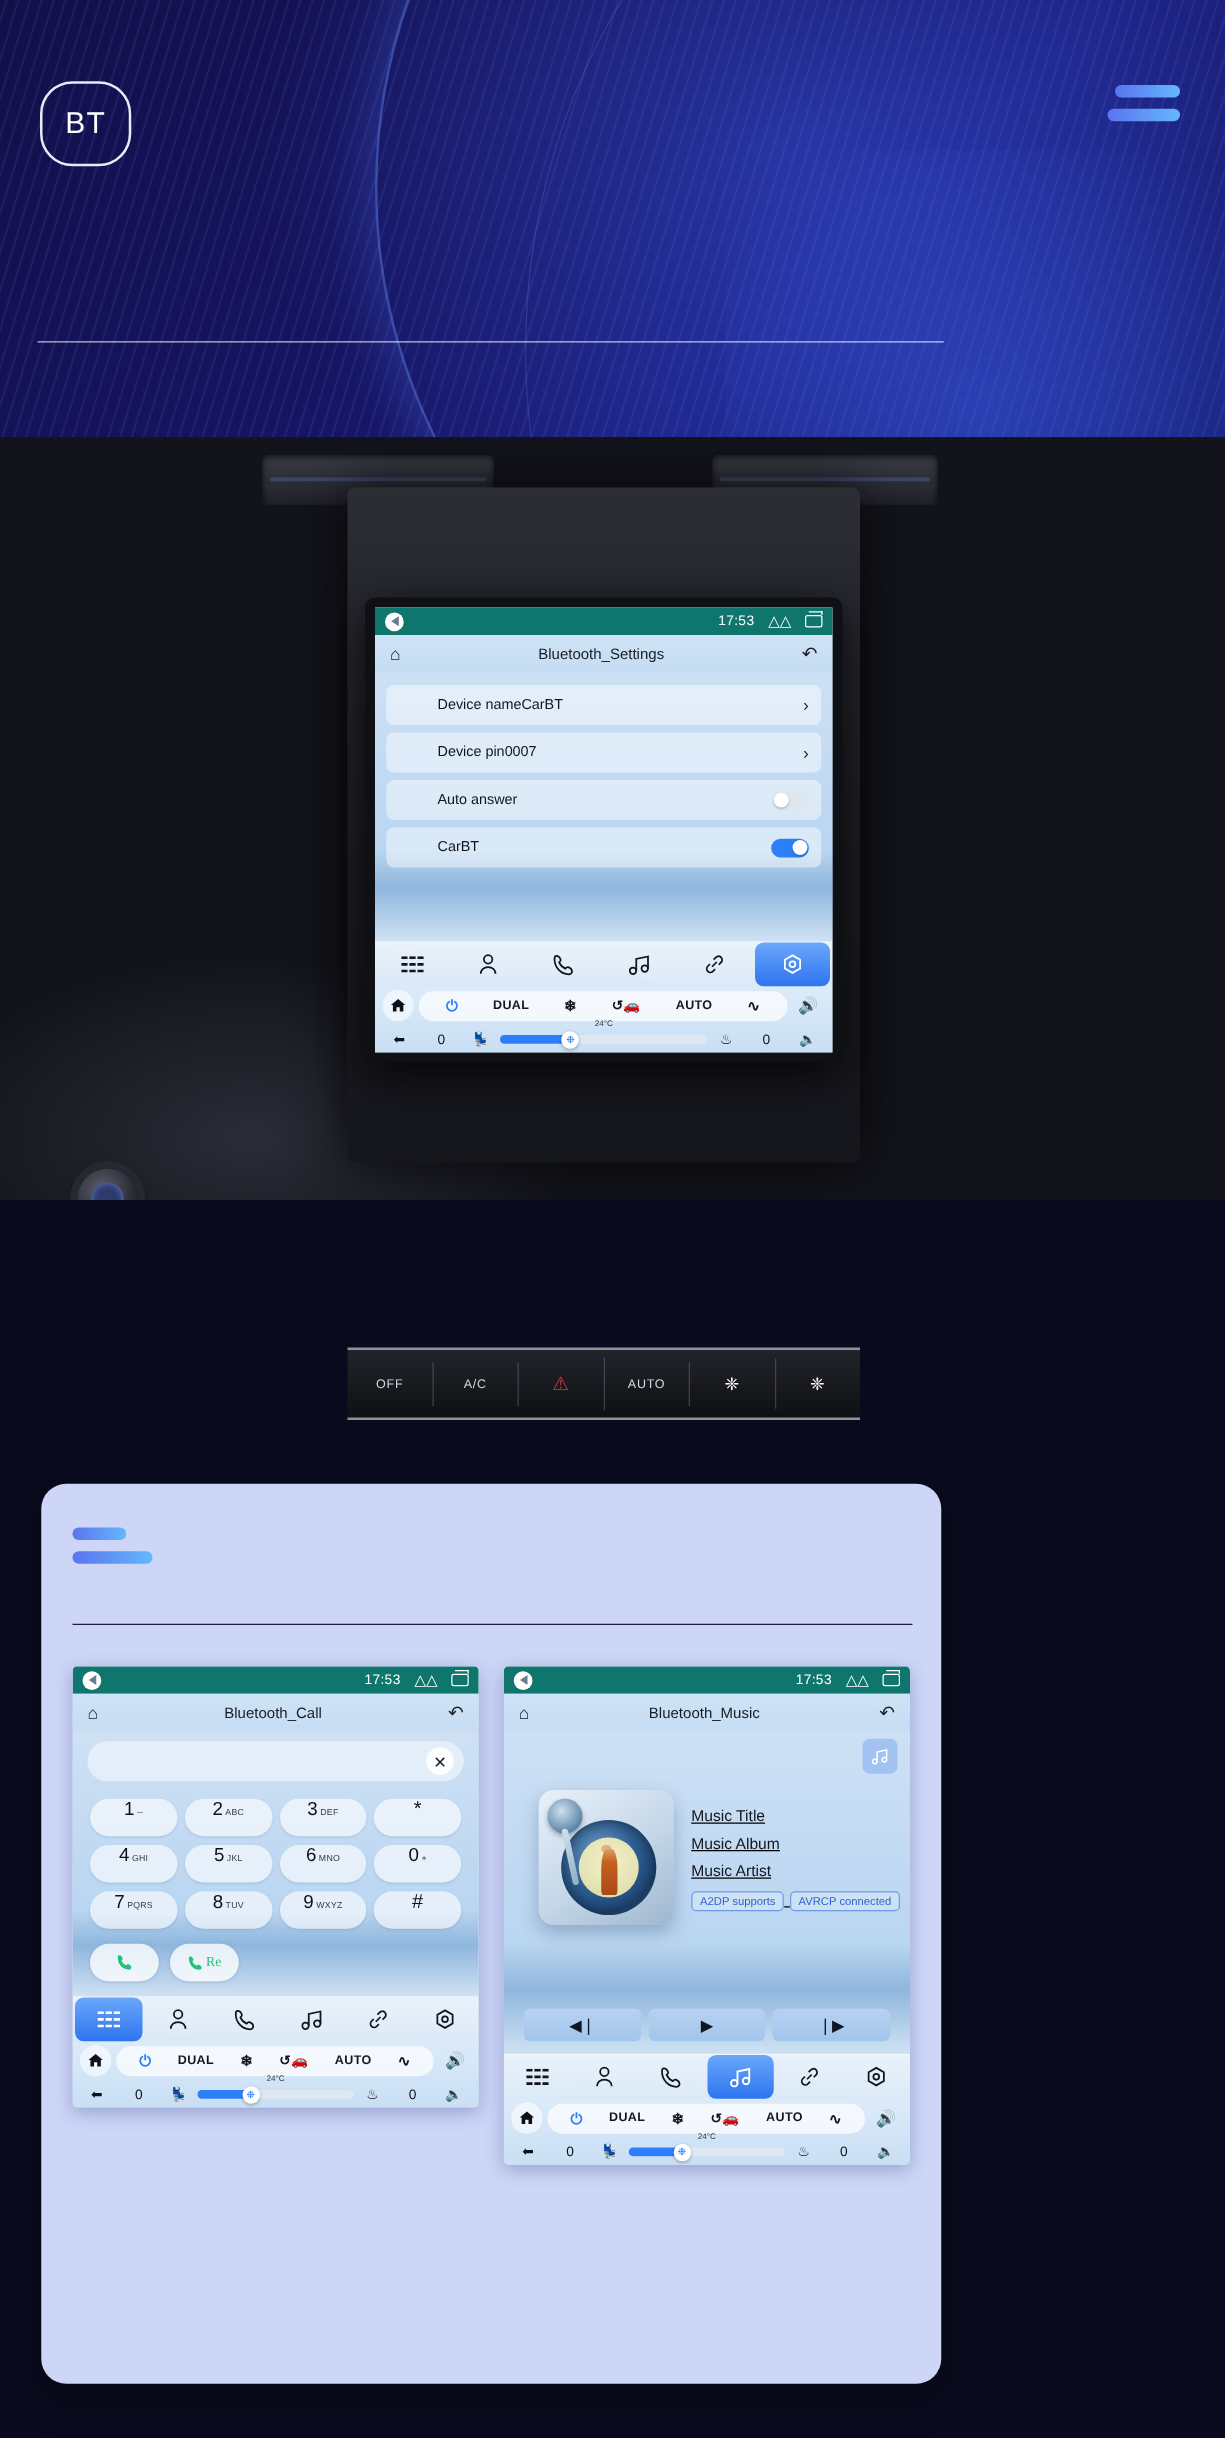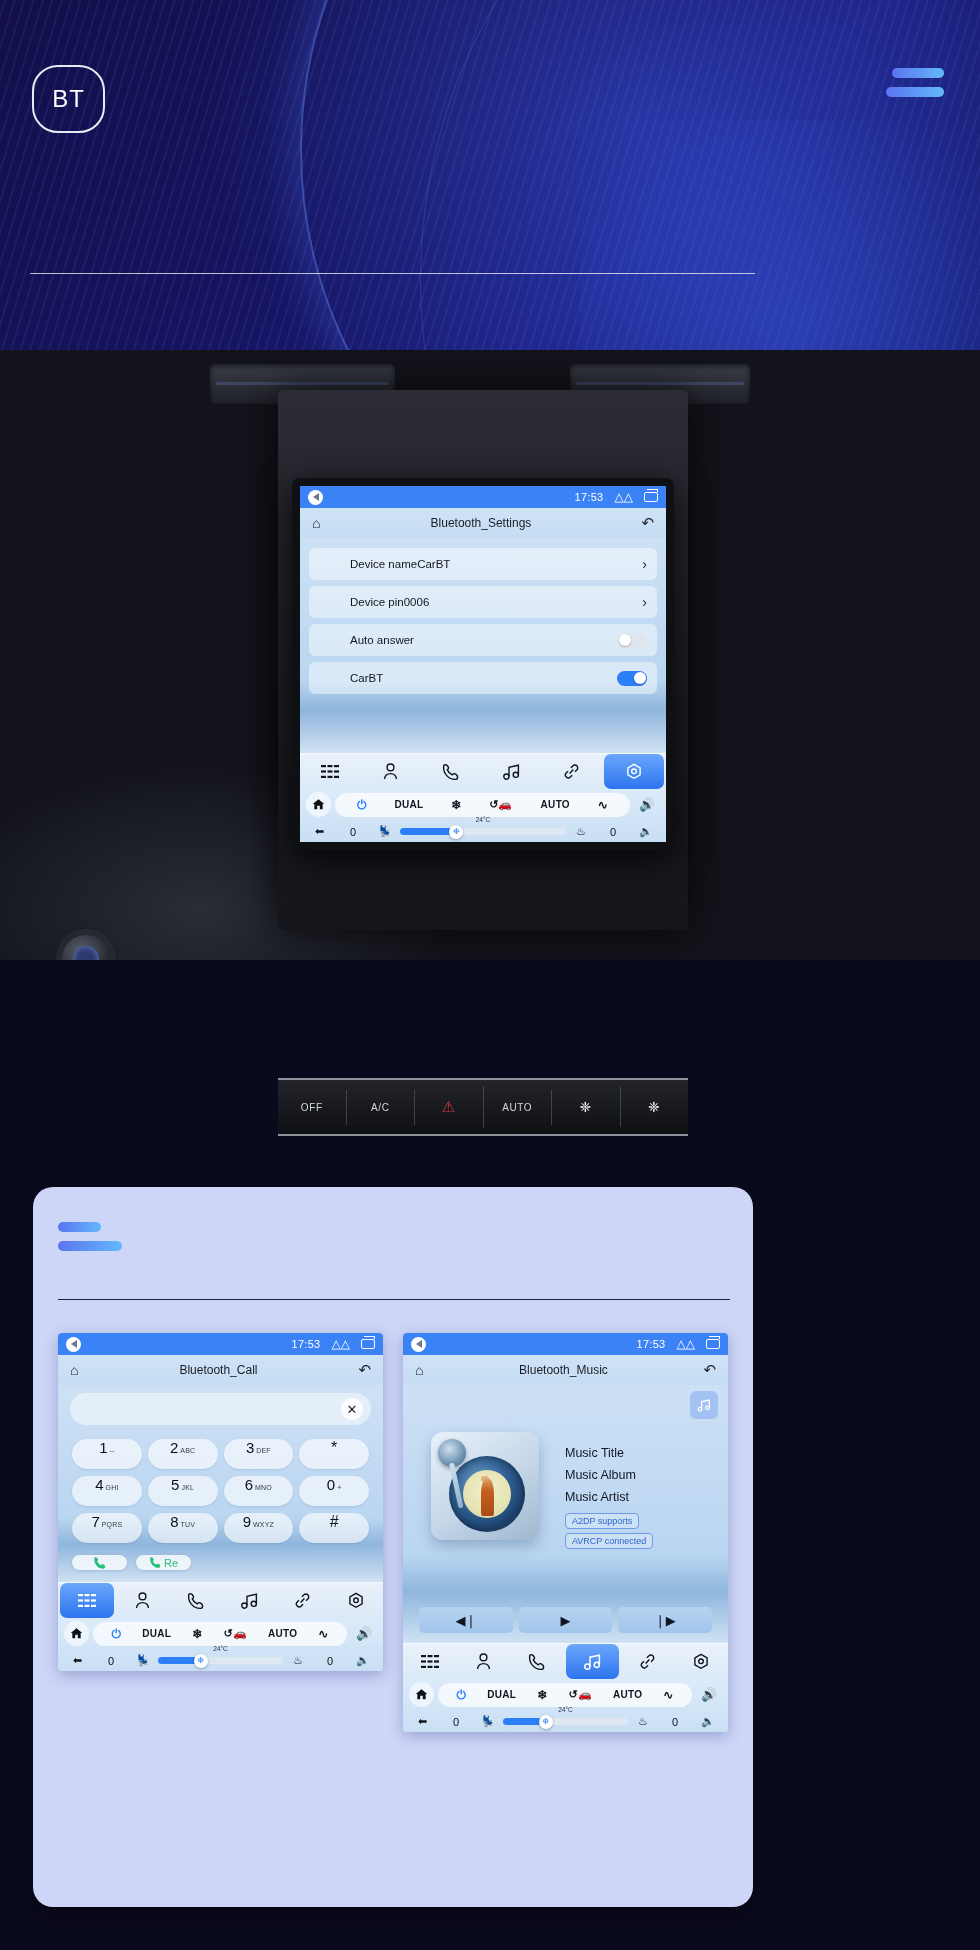--- a/index.html
+++ b/index.html
@@ -124,21 +124,21 @@
     position:absolute; left: 62px; top: 585px; width: 48px; height: 48px;
     border-radius:50%;
     background: radial-gradient(circle at 40% 35%, #5a5e6c, #23242b 70%);
     box-shadow: 0 0 0 6px rgba(40,42,50,.9), 0 4px 12px rgba(0,0,0,.7);
   }
   .startbtn-in { position:absolute; inset:11px; border-radius:50%; background:#2e3a6e; box-shadow: inset 0 0 6px rgba(140,170,255,.6); }
 
   
   .hu { width: 100%; background: #cfe0f2; position: relative; overflow: hidden; }
   .hu-status {
-    height: 22px; background: #3b82f6; display: flex; align-items: center;
+    height: 22px; background: #0f766e; display: flex; align-items: center;
     padding: 0 8px; color: #ffffff; font-size: 11px;
   }
   .st-back {
     width: 15px; height: 15px; border-radius: 50%; background: #fff;
     display:flex; align-items:center; justify-content:center;
   }
   .st-back i { width:0;height:0;border-top:4px solid transparent;border-bottom:4px solid transparent;border-right:6px solid #6c7a8c; display:block; }
   .st-right { margin-left: auto; display:flex; align-items:center; gap: 11px; }
   .st-time { font-size: 11px; letter-spacing:.3px; }
   .st-chev { font-size: 12px; line-height:1; }
@@ -265,23 +265,23 @@
   .key {
     height: 30px; border-radius: 15px; background: rgba(255,255,255,.62);
     display: flex; align-items: baseline; justify-content: center; gap: 2px;
     color: #0d1117; box-shadow: 0 1px 2px rgba(80,100,140,.18);
   }
   .key .d { font-size: 15px; font-weight: 500; }
   .key .s { font-size: 7px; letter-spacing: .2px; color:#333a44; }
   .key.sym .d { font-size: 16px; }
   .callrow { display:flex; gap: 9px; padding: 8px 0 12px 14px; }
   .callbtn {
-    width: 55px; height: 15px; border-radius: 16px; background: rgba(255,255,255,.78);
+    width: 55px; height: 30px; border-radius: 16px; background: rgba(255,255,255,.78);
     display:flex; align-items:center; justify-content:center; gap:2px;
-    color:#27c07a; font-size: 11px; box-shadow: 0 1px 3px rgba(80,100,140,.22);
+    color:#27c07a; font-size: 11px; box-shadow: 0 1px 3px rgba(80,100,140,.22); font-family: Liberation Serif, serif;
   }
 
   
   .music-area { position: relative; padding: 8px 10px 4px; height: 218px; }
   .playlist-btn {
     position:absolute; right: 10px; top: 6px; width: 28px; height: 28px;
     border-radius: 6px; background: rgba(130,170,240,.55);
     display:flex; align-items:center; justify-content:center; color:#fff;
   }
   .album {
@@ -313,21 +313,21 @@
     position:absolute; left: 7px; top: 7px; width: 28px; height: 28px;
     border-radius:50%;
     background: radial-gradient(circle at 40% 35%, #cfe0ee, #5d86a8 70%);
     box-shadow: 0 2px 4px rgba(0,0,0,.3);
   }
   .tonearm::after {
     content:''; position:absolute; left: 11px; top: 24px; width: 5px; height: 46px;
     background: linear-gradient(180deg,#cfe0ee,#8fb0c8); border-radius: 3px;
     transform: rotate(-12deg); transform-origin: top center;
   }
-  .track-info { position:absolute; left: 162px; top: 58px; }
+  .track-info { position:absolute; left: 150px; top: 58px; text-decoration: underline; }
   .track-line { font-size: 12.5px; color: #121722; line-height: 1.75; }
   .badge {
     display:inline-block; margin-top: 4px; padding: 2px 6px;
     border: 1px solid #6f9ae6; border-radius: 4px;
     color: #2f63cf; font-size: 9px; background: rgba(255,255,255,.25);
   }
   .player-ctrls {
     display:flex; gap: 6px; padding: 4px 16px 10px;
   }
   .pc-btn {
@@ -394,21 +394,21 @@
       </div>
 
       <div class="hu-body" style="height:215px; padding-top:4px;">
         <div class="set-row">
           <span class="set-label">Device name</span>
           <span class="set-val">CarBT</span>
           <span class="set-chev">›</span>
         </div>
         <div class="set-row">
           <span class="set-label">Device pin</span>
-          <span class="set-val">0006</span>
+          <span class="set-val">0007</span>
           <span class="set-chev">›</span>
         </div>
         <div class="set-row">
           <span class="set-label">Auto answer</span>
           <span class="toggle">
               <span class="knob"></span>
             </span>
         </div>
         <div class="set-row">
           <span class="set-label">CarBT</span>

